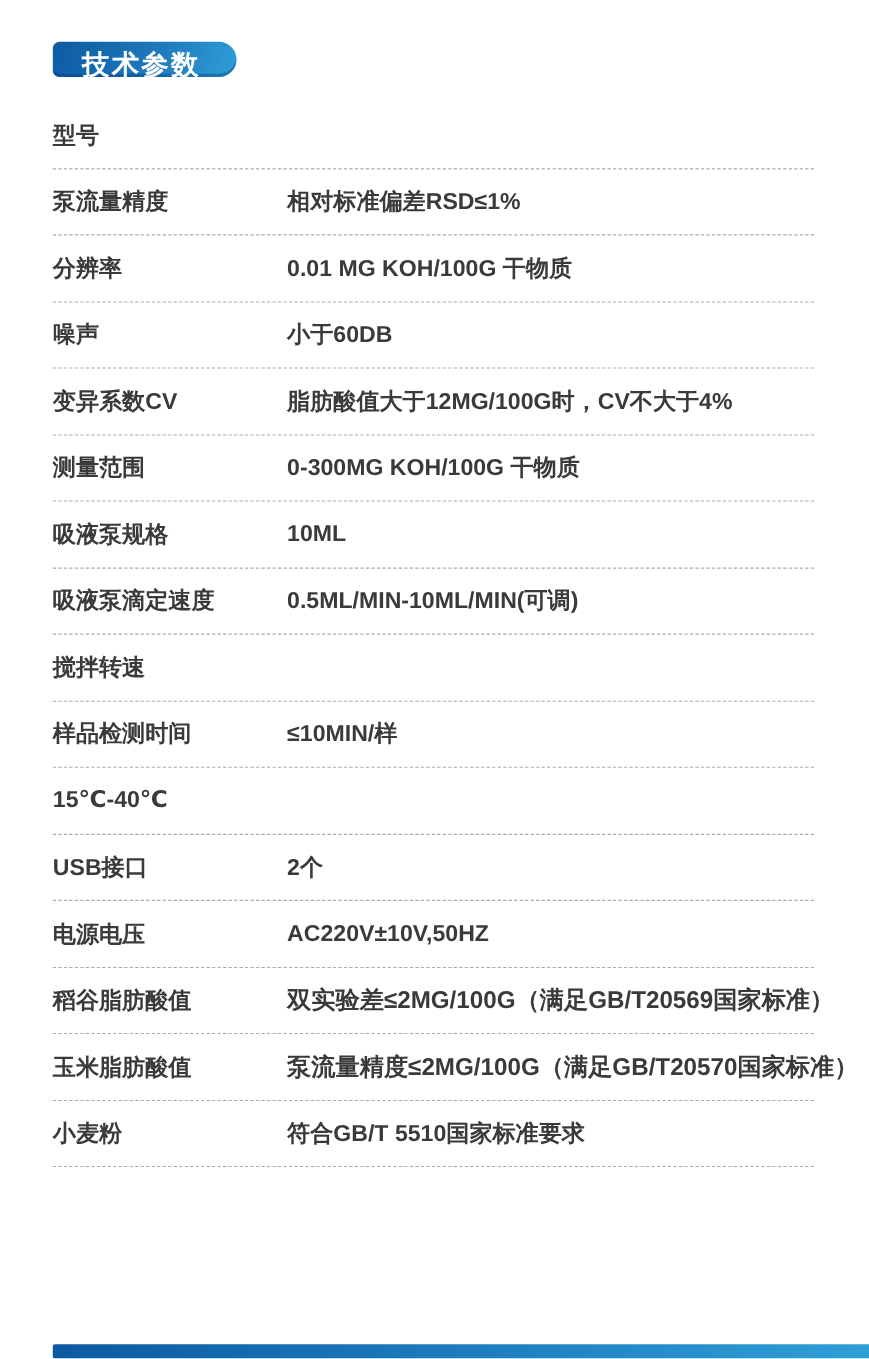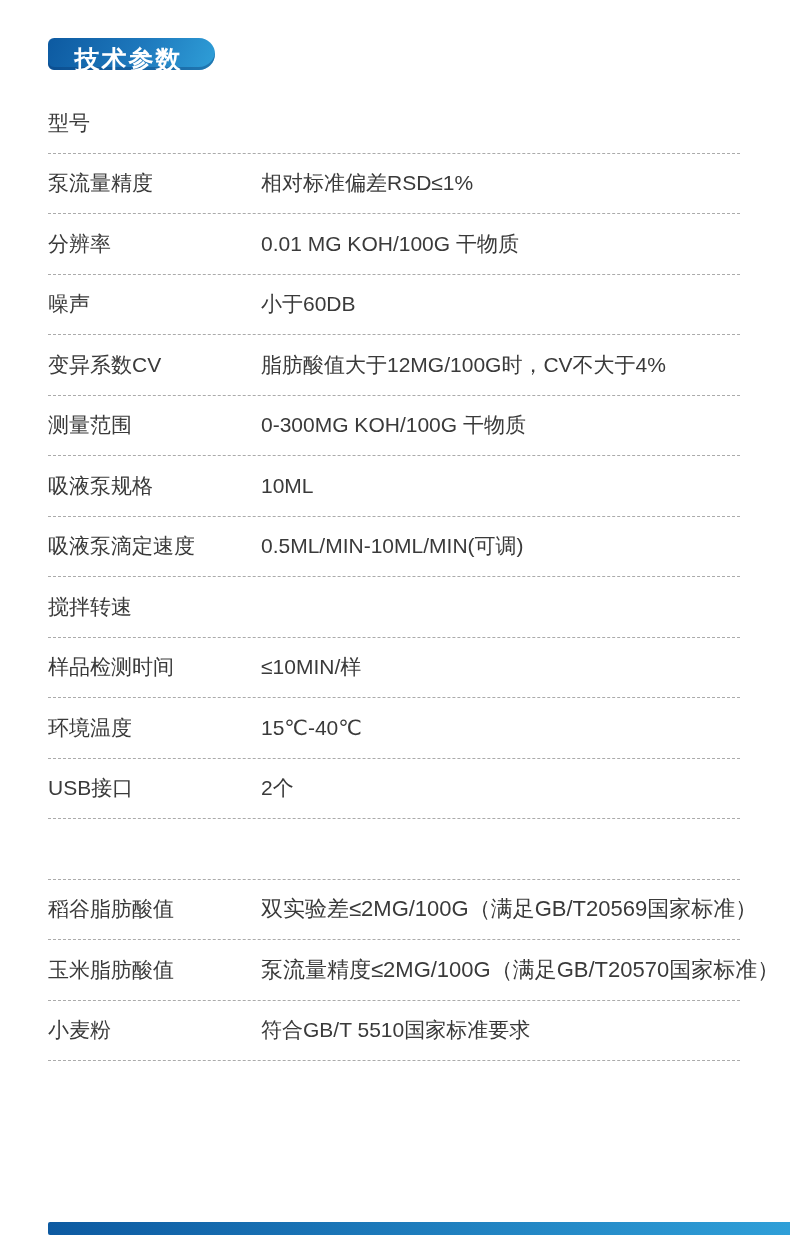--- a/index.html
+++ b/index.html
@@ -32,20 +32,21 @@
   .spec-table {
     margin: 21px 0 0 48px;
     width: 692px;
   }
   .spec-row {
     display: flex;
     align-items: center;
     height: 60.5px;
     border-bottom: 1px dashed var(--divider);
     white-space: nowrap;
+    font-weight: bold;
   }
   .spec-label {
     flex: 0 0 213px;
     font-size: 21px;
     color: var(--text);
   }
   .spec-value {
     flex: 1 1 auto;
     font-size: 21px;
     color: var(--text);
@@ -103,28 +104,29 @@
       <span class="spec-value">0.5ML/MIN-10ML/MIN(可调)</span>
     </div>
     <div class="spec-row">
       <span class="spec-label">搅拌转速</span>
     </div>
     <div class="spec-row">
       <span class="spec-label">样品检测时间</span>
       <span class="spec-value">≤10MIN/样</span>
     </div>
     <div class="spec-row">
-      <span class="spec-label">环境温度</span>
       <span class="spec-value">15℃-40℃</span>
     </div>
     <div class="spec-row">
       <span class="spec-label">USB接口</span>
       <span class="spec-value">2个</span>
     </div>
     <div class="spec-row">
+      <span class="spec-label">电源电压</span>
+      <span class="spec-value">AC220V±10V,50HZ</span>
     </div>
     <div class="spec-row small">
       <span class="spec-label">稻谷脂肪酸值</span>
       <span class="spec-value">双实验差≤2MG/100G（满足GB/T20569国家标准）</span>
     </div>
     <div class="spec-row small">
       <span class="spec-label">玉米脂肪酸值</span>
       <span class="spec-value">泵流量精度≤2MG/100G（满足GB/T20570国家标准）</span>
     </div>
     <div class="spec-row">

